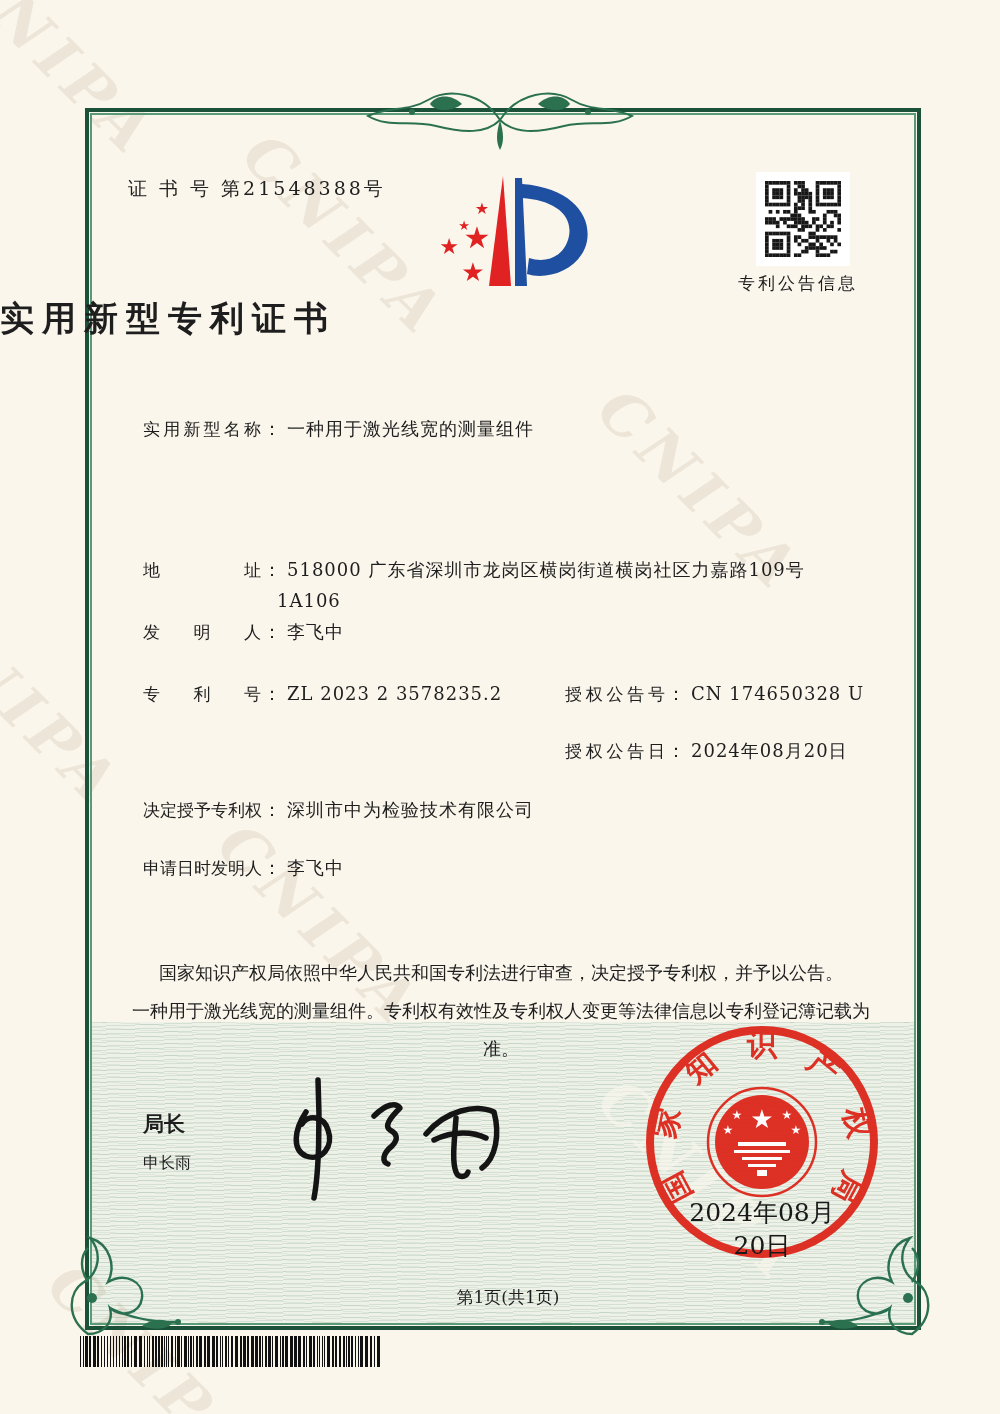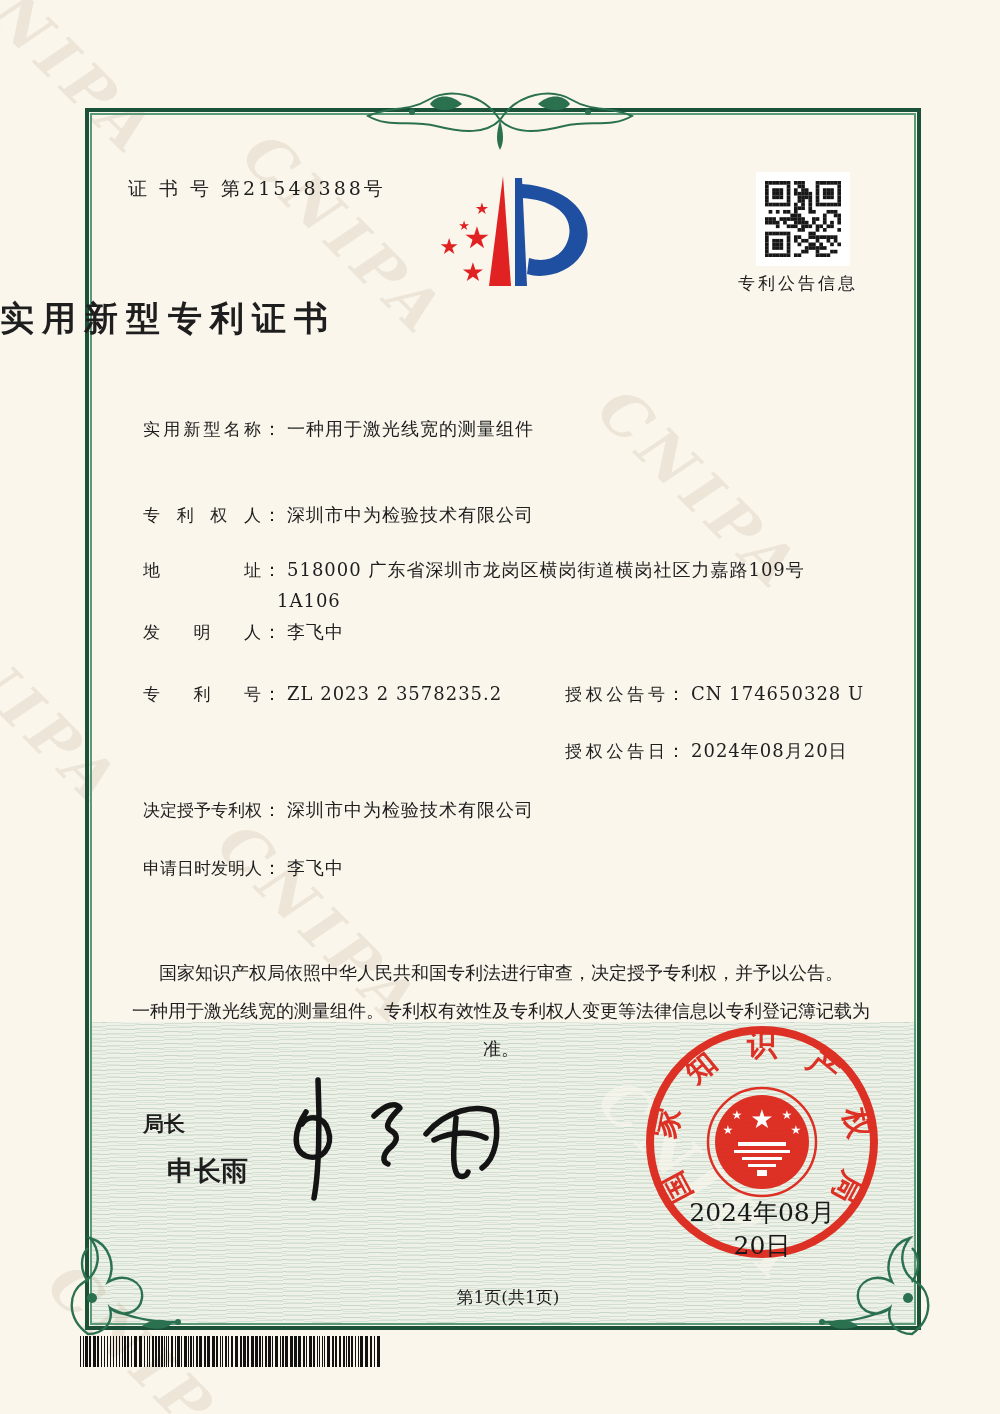--- a/index.html
+++ b/index.html
@@ -37,21 +37,21 @@
   .flabel-r{display:inline-block; width:100px; font-size:17px;
           text-align:justify; text-align-last:justify; vertical-align:baseline;}
   .colon{display:inline-block; margin:0 6px 0 2px;}
   .fvalue{letter-spacing:1px;}
   .addr2{left:277px; top:590px; font-size:18px; letter-spacing:1px;}
   .legal{left:124px; top:954px; width:754px; font-size:18px; line-height:38px;
          text-align:center; z-index:3;}
   .sig-title{left:143px; top:1110px; font-family:"DejaVu Sans",sans-serif;
              font-weight:bold; font-size:21px;}
   .sig-name{left:143px; top:1153px; font-family:"DejaVu Sans",sans-serif;
-            font-weight:bold; font-size:27px;margin-left:24px;}
+            font-weight:normal; font-size:16px;}
   .seal-date{left:676px; top:1196px; width:172px; text-align:center;
              font-size:25px; color:#191919; z-index:4;}
   .page-info{left:8px; top:1286px; width:100%; text-align:center; font-size:17px;}
   .qr-box{left:756px; top:172px; width:94px; height:94px; background:#ffffff;
           display:flex; align-items:center; justify-content:center;}
   .qr-caption{left:738px; top:272px; width:130px; text-align:left;
               font-size:17px; letter-spacing:3px;}
   .logo{left:425px; top:168px;}
   .seal{left:638px; top:1020px; z-index:3;}
   .signature{left:268px; top:1072px; z-index:3;}
@@ -355,23 +355,20 @@
         <rect x="17" y="20" width="1.02" height="1.02" fill="#171717"></rect>
       </svg>
   </div>
   <div class="abs qr-caption">专利公告信息</div>
 
   <div class="abs title">实用新型专利证书</div>
 
   <div class="row" style="top:406px;margin-top:11px;">
     <span class="flabel">实用新型名称</span><span class="colon">：</span><span class="fvalue">一种用于激光线宽的测量组件</span>
   </div>
-  <div class="row" style="top:503px;">
-    <span class="flabel">专利权人</span><span class="colon">：</span><span class="fvalue">深圳市中为检验技术有限公司</span>
-  </div>
   <div class="row" style="top:558px;">
     <span class="flabel">地址</span><span class="colon">：</span><span class="fvalue">518000 广东省深圳市龙岗区横岗街道横岗社区力嘉路109号</span>
   </div>
   <div class="row addr2">
     <span class="fvalue">1A106</span>
   </div>
   <div class="row" style="top:620px;">
     <span class="flabel">发明人</span><span class="colon">：</span><span class="fvalue">李飞中</span>
   </div>
   <div class="row" style="top:682px;">

